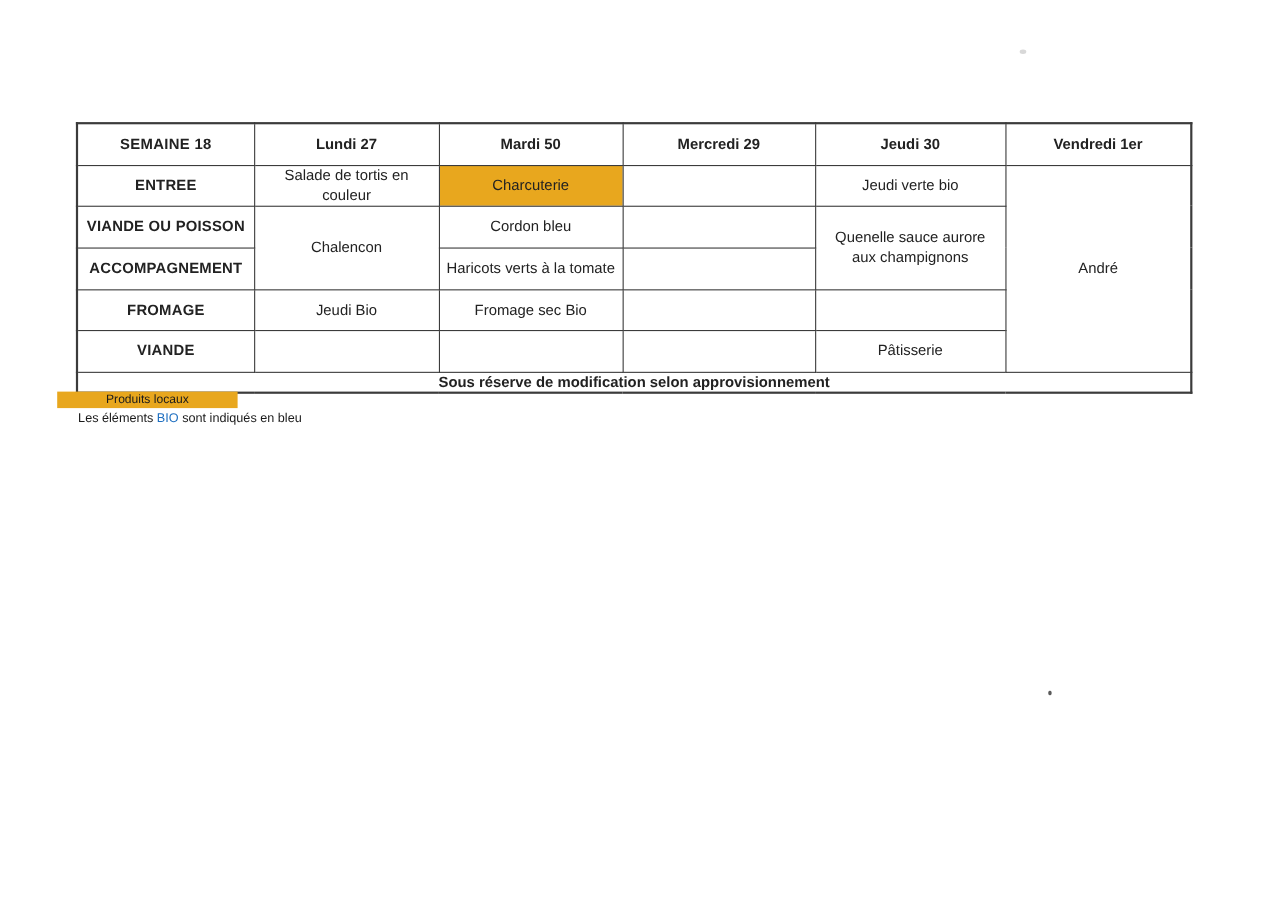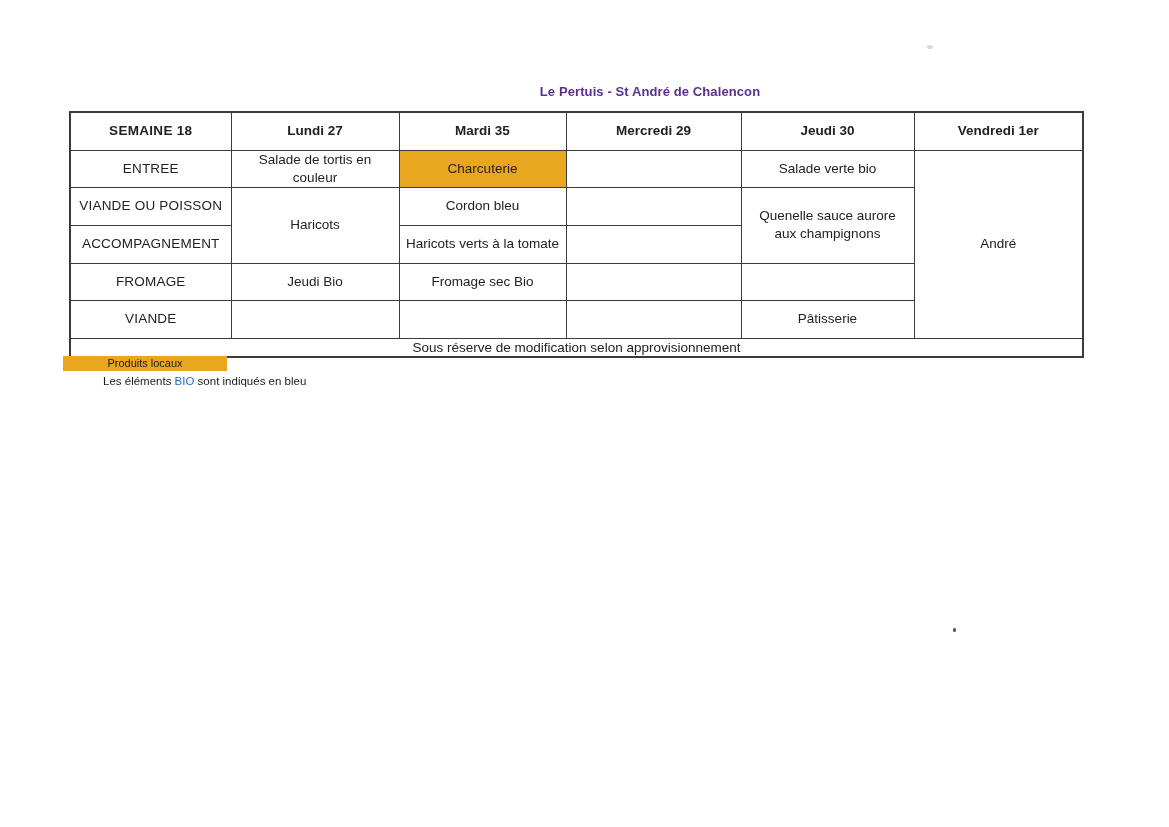--- a/index.html
+++ b/index.html
@@ -59,53 +59,52 @@
     letter-spacing: 0.3px;
   }
   th.day {
     font-size: 15px;
     font-weight: bold;
     color: #161616;
     margin-left: 40px;
   }
   td.rowlabel {
     font-size: 10.5px;
-    font-weight: normal;
+    font-weight: bold;
     color: #1a1a1a;
     letter-spacing: 0.2px;
   }
   td.gold { background: var(--local-gold, #E8A71E); }
   td.blue { color: var(--bio-blue, #1E6FC0); }
   td.footnote {
     font-size: 11px;
     padding: 1px 0;
     line-height: 14px;
     color: #222;
-    font-weight: normal;
+    font-weight: bold;
     margin-left: 20px;
   }
   .legend-gold {
     position: absolute;
-    left: 63px;
+    left: 52px;
     top: 356px;
     width: 164px;
     height: 15px;
     background: var(--local-gold, #E8A71E);
     font-size: 11px;
     line-height: 15px;
     text-align: center;
     color: #1b1b1b;
   }
   .legend-bio {
     position: absolute;
     left: 71px;
     top: 375px;
     font-size: 11.5px;
     color: #1a1a1a;
-    margin-left: 32px;
   }
   .blue-word { color: var(--bio-blue, #1E6FC0); }
   .speck-top {
     position: absolute;
     left: 927px;
     top: 45px;
     width: 6px;
     height: 4px;
     background: #d8d8d8;
     border-radius: 50%;
@@ -118,51 +117,50 @@
     height: 4px;
     background: #5a5a5a;
     border-radius: 40%;
   }
 </style>
 </head>
 <body>
 
 <div class="page">
 
-  <div class="doc-title">Le Pertuis - St André de Chalencon</div>
 
   <table class="menu">
     <colgroup>
       <col style="width:161px">
         <col style="width:168px">
         <col style="width:167px">
       <col style="width:175px">
         <col style="width:173px">
         <col style="width:169px">
     </colgroup>
     <tbody>
         <tr class="h-head">
       <th class="week">SEMAINE 18</th>
       <th class="day">Lundi 27</th>
-      <th class="day">Mardi 35</th>
+      <th class="day">Mardi 50</th>
       <th class="day">Mercredi 29</th>
       <th class="day">Jeudi 30</th>
       <th class="day">Vendredi 1er</th>
     </tr>
     <tr class="h-entree">
       <td class="rowlabel">ENTREE</td>
       <td>Salade de tortis en couleur</td>
       <td class="gold">Charcuterie</td>
       <td></td>
-      <td class="blue">Salade verte bio</td>
+      <td class="blue">Jeudi verte bio</td>
       <td rowspan="5">André</td>
     </tr>
     <tr class="h-viande">
       <td class="rowlabel">VIANDE OU POISSON</td>
-      <td rowspan="2">Haricots</td>
+      <td rowspan="2">Chalencon</td>
       <td>Cordon bleu</td>
       <td></td>
       <td rowspan="2">Quenelle sauce aurore aux champignons</td>
     </tr>
     <tr class="h-accomp">
       <td class="rowlabel">ACCOMPAGNEMENT</td>
       <td>Haricots verts à la  tomate</td>
       <td></td>
     </tr>
     <tr class="h-fromage">

